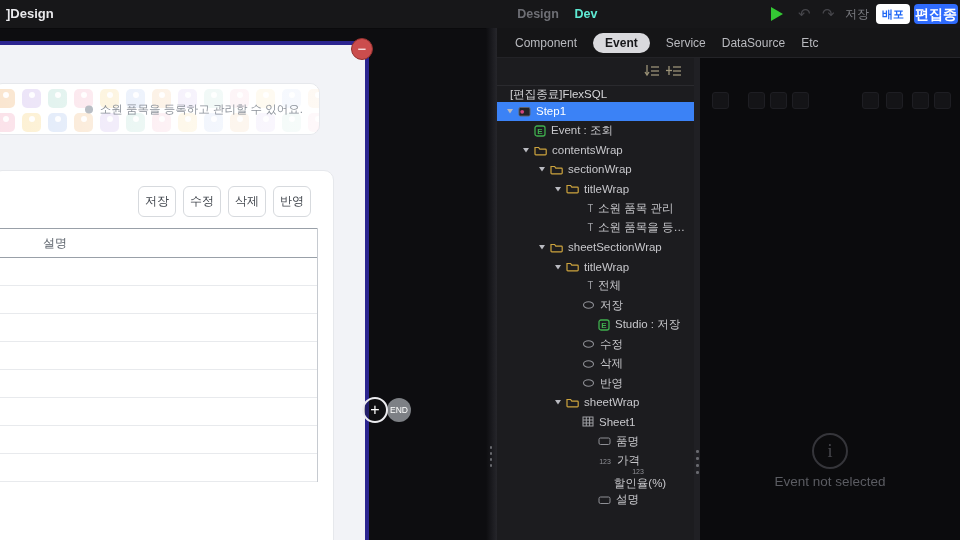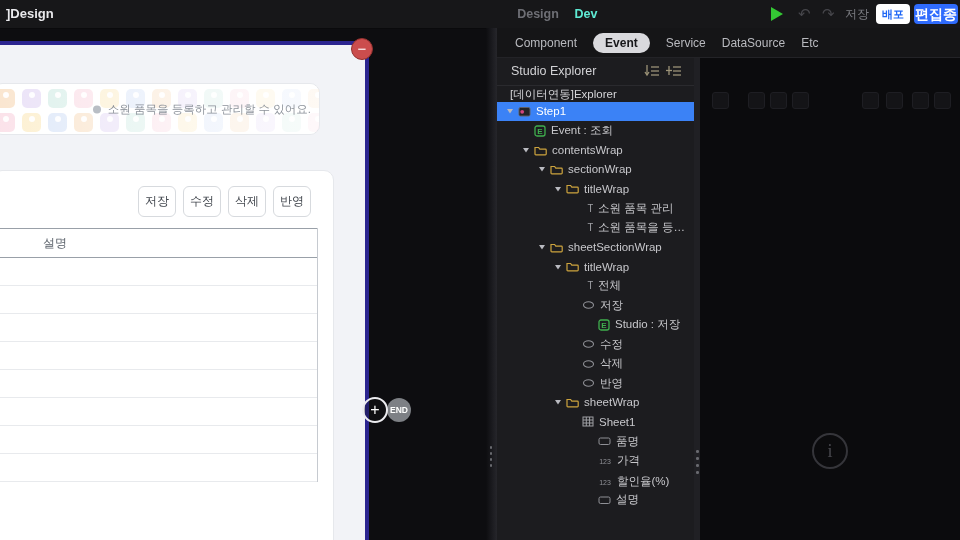--- a/index.html
+++ b/index.html
@@ -32,39 +32,39 @@
   #frame-border-top{left:0;top:41px;width:369px;height:4px;background:#2c2590;}
   #frame-border-right{left:365px;top:45px;width:4px;height:495px;background:#2c2590;}
   #canvas-inner{left:0;top:45px;width:365px;height:495px;background:#f2f3f7;overflow:hidden;}
 
   #banner-card{left:-8px;top:38px;width:326px;height:50px;background:#fff;border:1px solid #e6e8ec;border-radius:10px;overflow:hidden;}
   .pat-row{position:absolute;left:3px;display:flex;gap:7px;}
   .pat{width:19px;height:19px;border-radius:5px;opacity:.62;position:relative;}
   .pat:after{content:"";position:absolute;left:6.5px;top:2.5px;width:6px;height:6px;border-radius:50%;background:rgba(255,255,255,.95);}
   #banner-overlay{position:absolute;left:0;top:0;right:0;bottom:0;
      background:linear-gradient(90deg,rgba(255,255,255,.15),rgba(255,255,255,.62) 55%,rgba(255,255,255,.8));}
-  #banner-notice{position:absolute;right:8px;top:50%;transform:translateY(-50%);display:flex;align-items:center;gap:7px;text-align:center;}
+  #banner-notice{position:absolute;right:16px;top:50%;transform:translateY(-50%);display:flex;align-items:center;gap:7px;text-align:center;}
   #banner-dot{width:8px;height:8px;border-radius:50%;background:#b9bec5;}
   #banner-text{font-size:11.5px;color:#8c929a;white-space:nowrap;}
 
   #section-card{left:-8px;top:125px;width:340px;height:430px;background:#fff;border:1px solid #e6e8ec;border-radius:10px;}
   .cv-btn{position:absolute;top:15px;width:36px;height:29px;background:#fff;border:1px solid #d7dade;border-radius:6px;
           font-size:12px;color:#40454c;text-align:center;line-height:29px;cursor:pointer;}
   #table-wrap{position:absolute;left:0;top:57px;width:324px;border-right:1px solid #c6cad0;}
   #table-header{height:28px;border-top:1px solid #99a0a8;border-bottom:1px solid #99a0a8;background:#fff;position:relative;}
   #header-cell{position:absolute;left:0;top:0;width:124px;height:28px;line-height:28px;text-align:center;
                font-size:12px;color:#5a616a;}
   .t-row{height:27px;border-bottom:1px solid #e8eaed;background:#fff;}
 
   #minus-btn{left:351px;top:38px;width:22px;height:22px;border-radius:50%;background:#cb4d4d;
              border:1px solid #93312f;box-sizing:border-box;text-align:center;line-height:19px;color:#fff;font-size:15px;}
   #plus-marker{left:362px;top:397px;width:26px;height:26px;border-radius:50%;border:2px solid #ececf0;box-sizing:border-box;
                color:#fff;font-size:16px;text-align:center;line-height:21px;background:rgba(20,20,24,.3);z-index:5;}
   #end-marker{left:387px;top:398px;width:24px;height:24px;border-radius:50%;background:#7d8085;
-              color:#fff;font-size:8.5px;font-weight:bold;text-align:center;line-height:24px;z-index:4;}
+              color:#fff;font-size:8.5px;font-weight:normal;text-align:center;line-height:24px;z-index:4;}
 
   
   #divider-left{left:486px;top:28px;width:11px;height:512px;background:linear-gradient(90deg,#0d0d10,#26262b);}
   #divider-right{left:694px;top:58px;width:6px;height:482px;background:#202024;}
   .grip-dot{position:absolute;width:2.5px;height:2.5px;border-radius:50%;background:#696a6f;}
 
   
   #explorer{left:497px;top:58px;width:197px;height:482px;background:#1c1c1f;}
   #explorer-header{position:absolute;left:0;top:0;width:100%;height:27px;border-bottom:1px solid #2a2a2e;}
   #explorer-title{position:absolute;left:14px;top:0;line-height:26px;font-size:12.5px;color:#d3d3d6;}
@@ -172,21 +172,20 @@
 <div id="frame-border-right" class="abs"></div>
 <div id="minus-btn" class="abs">−</div>
 <div id="plus-marker" class="abs">+</div>
 <div id="end-marker" class="abs">END</div>
 
 <div id="divider-left" class="abs"></div>
 <div id="divider-right" class="abs"></div>
 
 <div id="explorer" class="abs">
   <div id="explorer-header">
-    <span id="explorer-title">Studio Explorer</span>
     <span class="hdr-ic" style="right:34px;">
       <svg width="16" height="14" viewBox="0 0 16 14">
         <g stroke="#9d9478" stroke-width="1.3" fill="none">
           <line x1="7" y1="3" x2="15" y2="3"></line>
             <line x1="7" y1="7" x2="15" y2="7"></line>
             <line x1="7" y1="11" x2="15" y2="11"></line>
           <line x1="3" y1="1" x2="3" y2="10"></line>
             <path d="M1 8 L3 11 L5 8" fill="none"></path>
         </g>
       </svg>
@@ -196,21 +195,21 @@
         <g stroke="#9d9478" stroke-width="1.3" fill="none">
           <line x1="7" y1="3" x2="15" y2="3"></line>
             <line x1="7" y1="7" x2="15" y2="7"></line>
             <line x1="7" y1="11" x2="15" y2="11"></line>
           <line x1="3" y1="2" x2="3" y2="11"></line>
             <line x1="0" y1="6.5" x2="6" y2="6.5"></line>
         </g>
       </svg>
     </span>
   </div>
-  <div id="explorer-root">[데이터연동]Explorer</div>
+  <div id="explorer-root">[편집종료]FlexSQL</div>
   <div id="explorer-tree">
       <div class="tree-row sel" style="top: 43.5px; padding-left: 9px;">
         <span class="tr-arrow">
           <svg width="8" height="8">
             <path d="M1 2 L7 2 L4 6.6 Z" fill="#b9bac0"></path>
           </svg>
         </span>
         <span class="tr-icon">
           <svg width="13" height="11">
             <rect x="1" y="1.5" width="11" height="8.5" rx="1.5" fill="#232327" stroke="#5f5f66"></rect>
@@ -406,21 +405,21 @@
       </div>
       <div class="tree-row" style="top: 393.06px; padding-left: 89px; text-align: center;">
         <span class="tr-arrow"></span>
         <span class="tr-icon">
           <svg width="14" height="10">
             <text x="7" y="8" font-size="7" fill="#8f9096" text-anchor="middle">123</text>
           </svg>
         </span>
         <span>가격</span>
       </div>
-      <div class="tree-row" style="top: 414px; padding-left: 89px;">
+      <div class="tree-row" style="top: 396px; padding-left: 89px; flex-direction: column;">
         <span class="tr-arrow"></span>
         <span class="tr-icon">
           <svg width="14" height="10">
             <text x="7" y="8" font-size="7" fill="#8f9096" text-anchor="middle">123</text>
           </svg>
         </span>
         <span>할인율(%)</span>
       </div>
       <div class="tree-row" style="top: 431.9px; padding-left: 89px;">
         <span class="tr-arrow"></span>
@@ -439,20 +438,21 @@
       <span class="ghost-icon" style="left: 12px;"></span>
       <span class="ghost-icon" style="left: 48px;"></span>
       <span class="ghost-icon" style="left: 70px;"></span>
       <span class="ghost-icon" style="left: 92px;"></span>
       <span class="ghost-icon" style="left: 162px;"></span>
       <span class="ghost-icon" style="left: 186px;"></span>
       <span class="ghost-icon" style="left: 212px;"></span>
       <span class="ghost-icon" style="left: 234px;"></span>
     </div>
   <div id="info-circle">i</div>
+  <div id="event-empty-text">Event not selected</div>
 </div>
 
 <span class="grip-dot abs" style="left: 489.5px; top: 446px;"></span>
 <span class="grip-dot abs" style="left: 489.5px; top: 452px;"></span>
 <span class="grip-dot abs" style="left: 489.5px; top: 458px;"></span>
 <span class="grip-dot abs" style="left: 489.5px; top: 464px;"></span>
 <span class="grip-dot abs" style="left: 696px; top: 450px;"></span>
 <span class="grip-dot abs" style="left: 696px; top: 457px;"></span>
 <span class="grip-dot abs" style="left: 696px; top: 464px;"></span>
 <span class="grip-dot abs" style="left: 696px; top: 471px;"></span>

